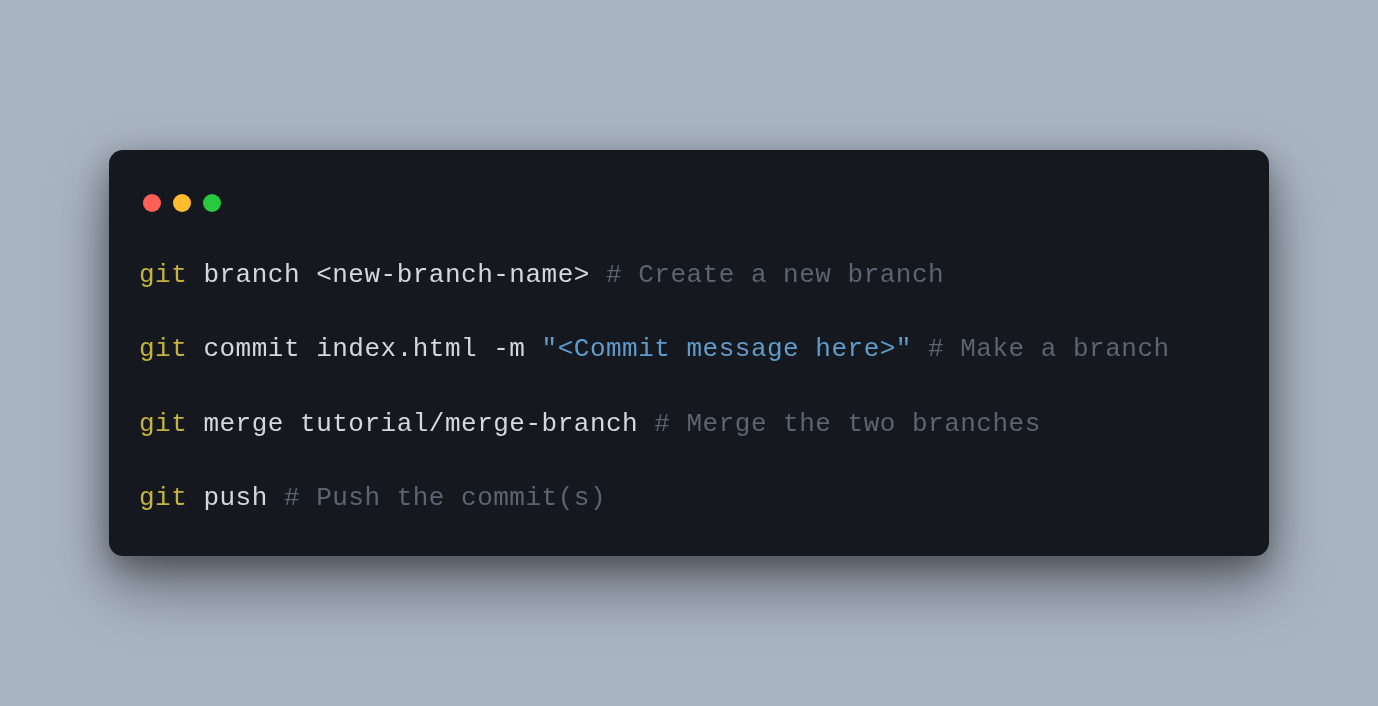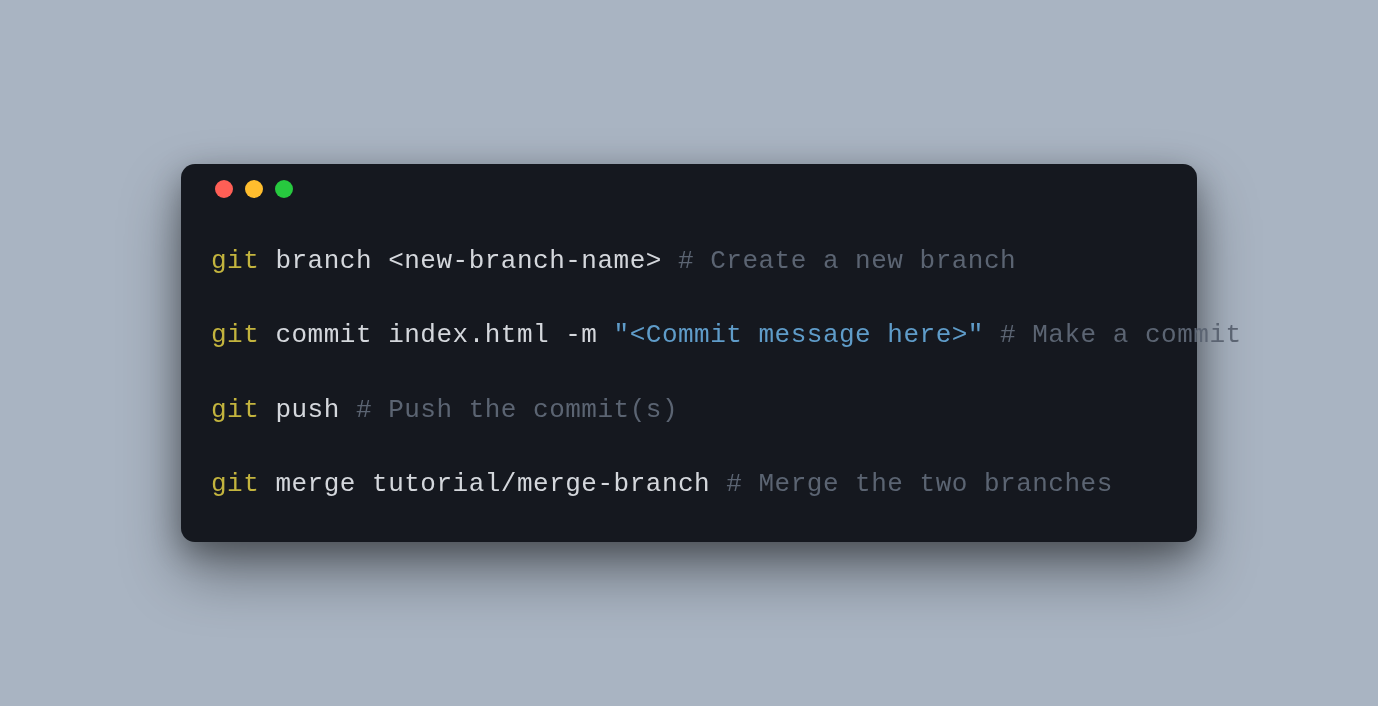--- a/index.html
+++ b/index.html
@@ -12,25 +12,25 @@
       width: 1378px;
       height: 706px;
       background: #a9b4c2;
       display: flex;
       align-items: center;
       justify-content: center;
       font-family: 'Menlo', 'Monaco', 'Consolas', 'Courier New', monospace;
     }
 
     .terminal-window {
-      width: 1016px;
+      width: 1160px;
       background: #15181f;
       border-radius: 14px;
       box-shadow: 0 30px 60px rgba(0, 0, 0, 0.4), 0 10px 30px rgba(0, 0, 0, 0.3);
-      padding: 16px 30px 40px 30px;
+      padding: 44px 30px 40px 30px;
     }
 
     .titlebar {
       display: flex;
       gap: 12px;
       margin-bottom: 45px;
       padding-left: 4px;
     }
 
     .traffic-light {
@@ -72,20 +72,20 @@
     <div class="traffic-light red"></div>
     <div class="traffic-light yellow"></div>
     <div class="traffic-light green"></div>
   </div>
 
   <div class="code-content">
 
     <div class="code-line"><span class="tok-cmd">git</span><span class="tok-text"> branch &lt;new-branch-name&gt; </span><span class="tok-comment"># Create a new branch</span></div>
 
 
-    <div class="code-line"><span class="tok-cmd">git</span><span class="tok-text"> commit index.html </span><span class="tok-flag">-m </span><span class="tok-string">"&lt;Commit message here&gt;"</span><span class="tok-text"> </span><span class="tok-comment"># Make a commit</span></div>
+    <div class="code-line"><span class="tok-cmd">git</span><span class="tok-text"> commit index.html </span><span class="tok-flag">-m </span><span class="tok-string">"&lt;Commit message here&gt;"</span><span class="tok-text"> </span><span class="tok-comment"># Make a branch</span></div>
+
+    <div class="code-line"><span class="tok-cmd">git</span><span class="tok-text"> merge tutorial/merge-branch </span><span class="tok-comment"># Merge the two branches</span></div>
 
     <div class="code-line"><span class="tok-cmd">git</span><span class="tok-text"> push </span><span class="tok-comment"># Push the commit(s)</span></div>
-
-    <div class="code-line"><span class="tok-cmd">git</span><span class="tok-text"> merge tutorial/merge-branch </span><span class="tok-comment"># Merge the two branches</span></div>
 
   </div>
 </div>
 
 </body></html>

